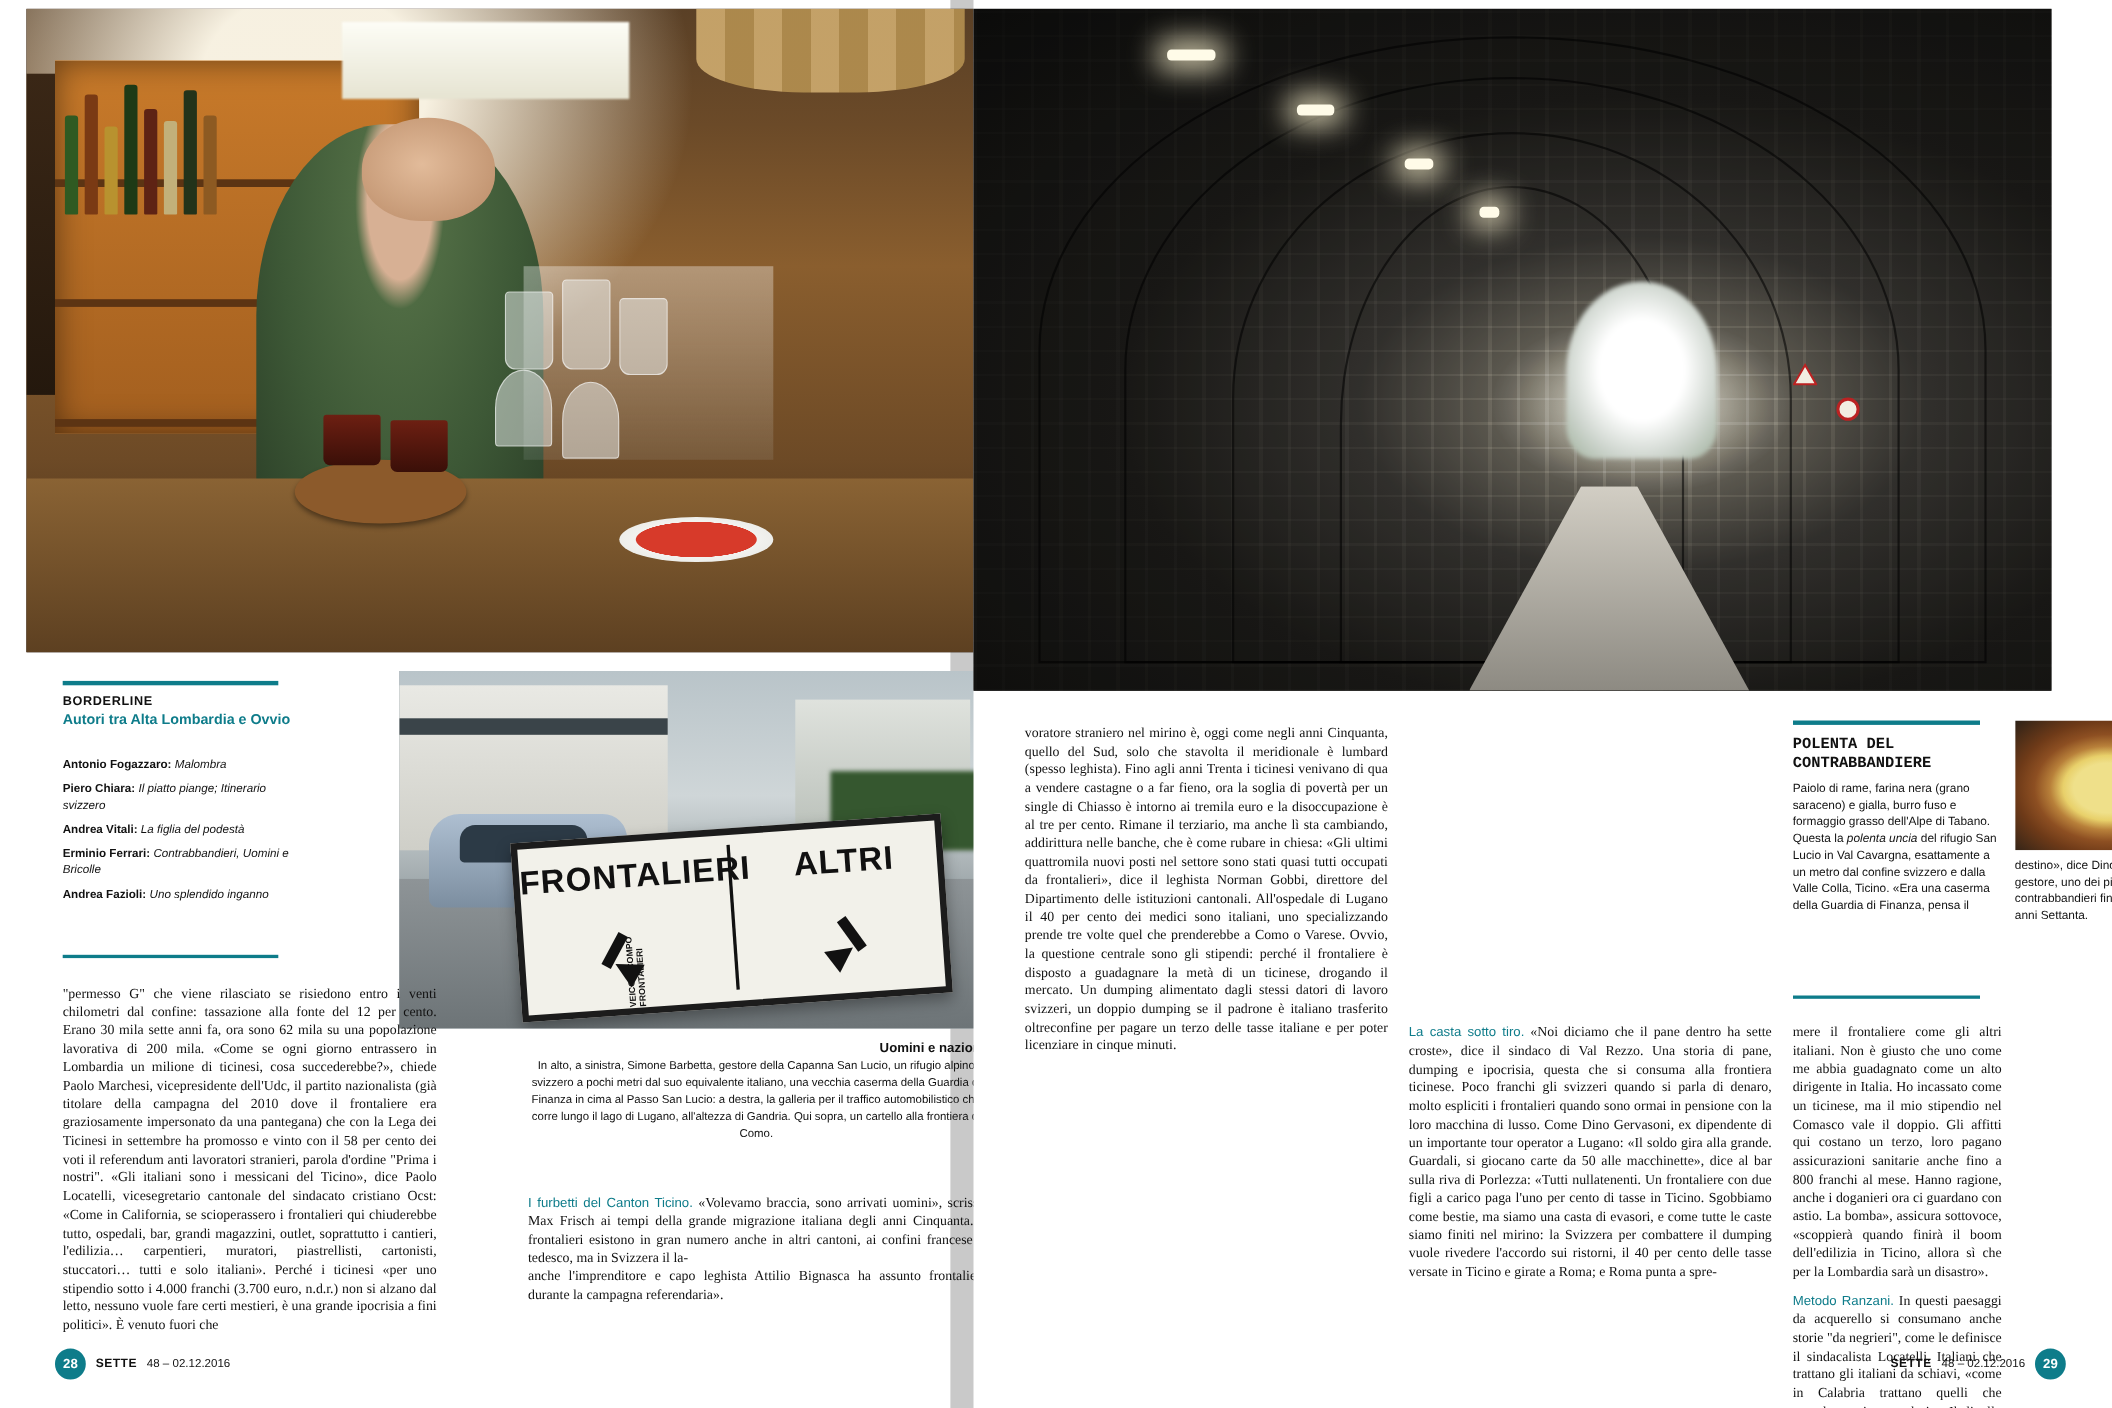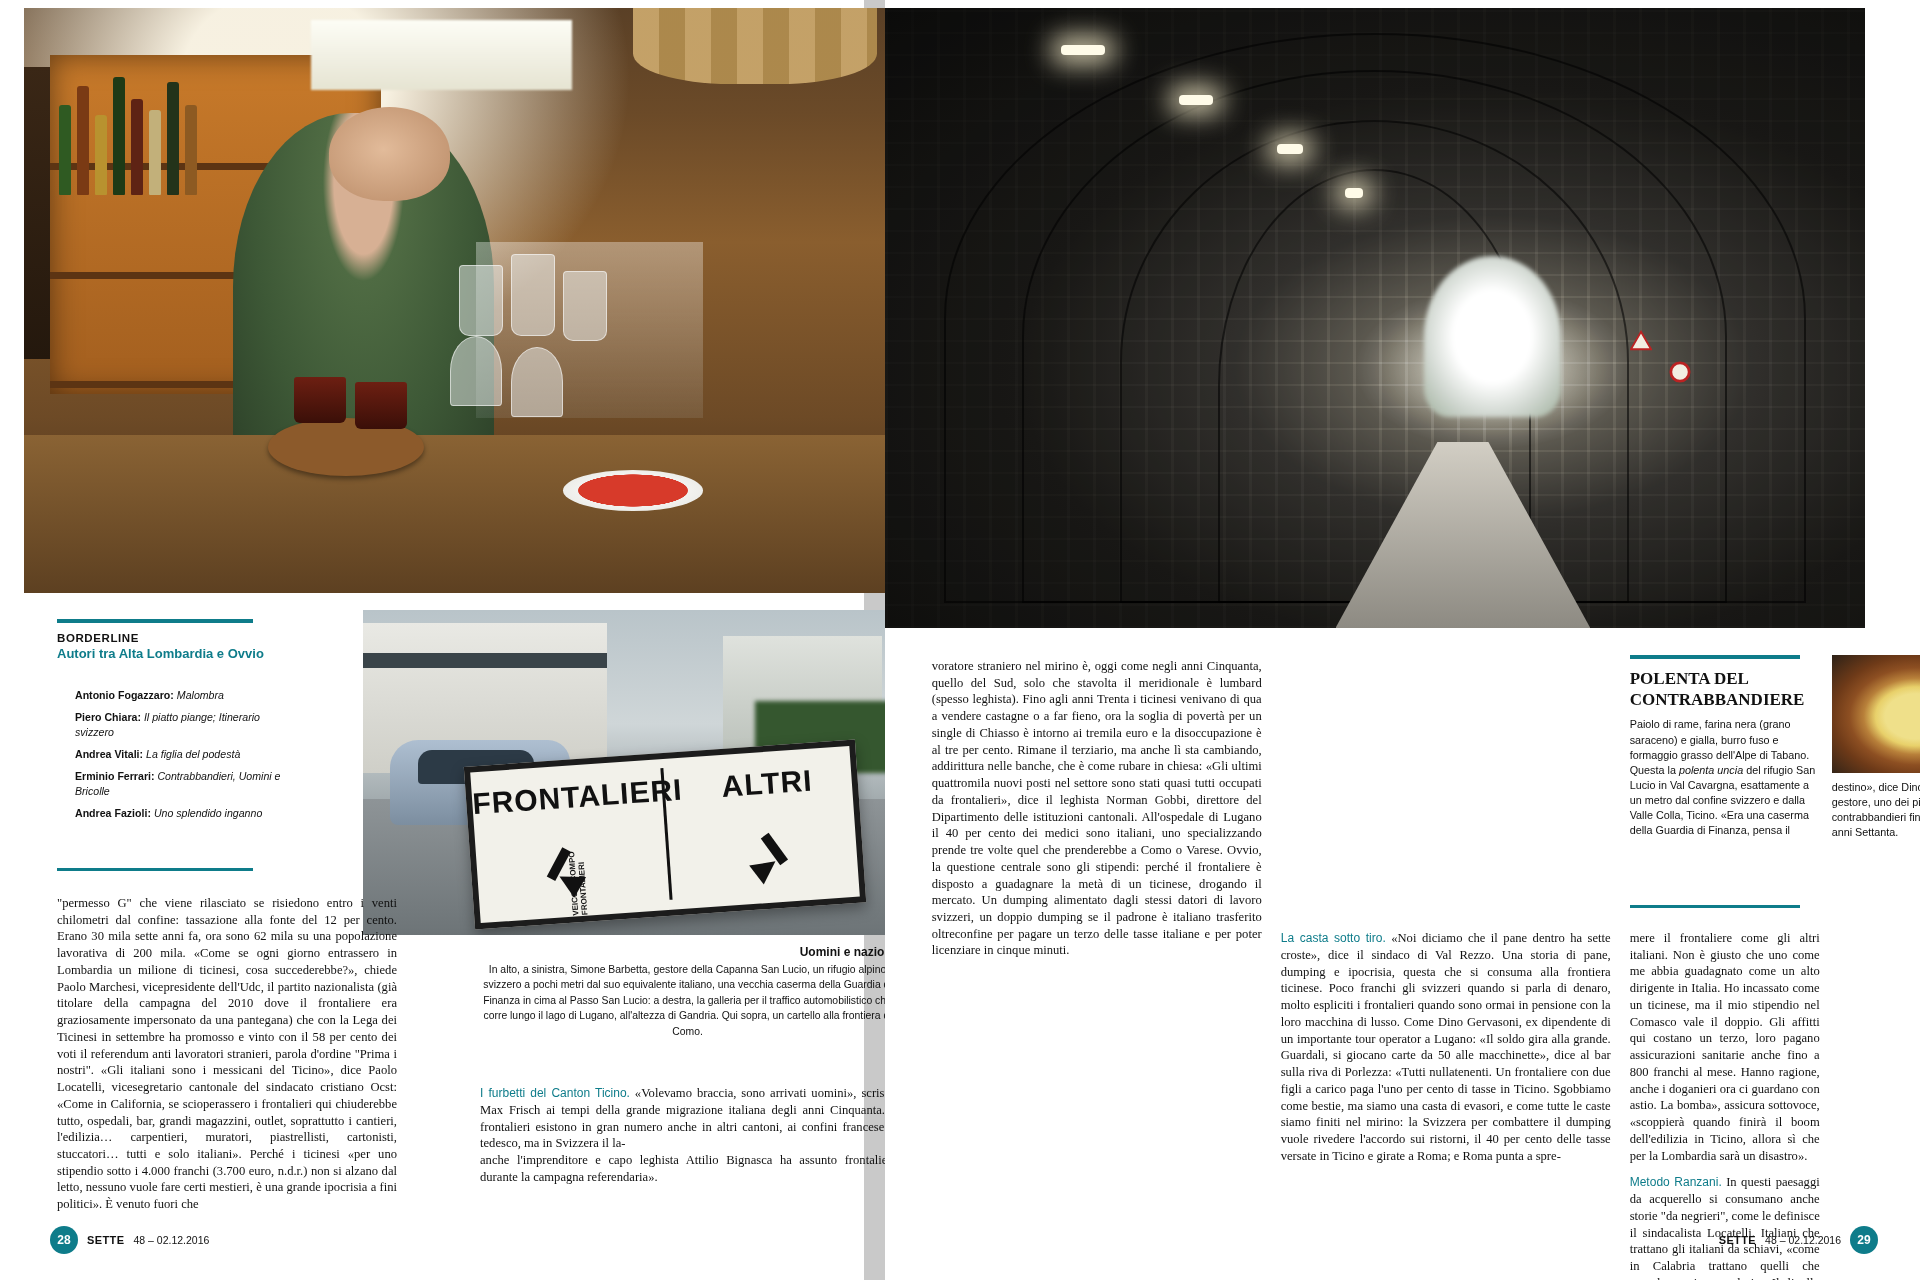--- a/index.html
+++ b/index.html
@@ -68,21 +68,21 @@
     background:linear-gradient(180deg,#3a2716,#24180d); }
 
   .rule-left {
     position:absolute; left:57px; top:619px; width:196px; height:4px; background:#0e7c8a;
   }
   .borderline {
     position:absolute; left:57px; top:632px; width:210px;
   }
   .borderline .kicker { font-family:"Liberation Sans", sans-serif; font-weight:bold; font-size:11.5px; letter-spacing:.6px; color:#111; }
   .borderline .subtitle { font-family:"Liberation Sans", sans-serif; font-weight:bold; font-size:13px; color:#0e7c8a; margin-top:2px; }
-  .booklist { position:absolute; left:75px; top:688px; width:225px; }
+  .booklist { position:absolute; left:57px; top:688px; width:225px; }
   .booklist .entry { font-family:"Liberation Sans", sans-serif; font-size:10.6px; line-height:1.42; color:#111; margin-bottom:7px; }
   .booklist .entry b { font-weight:bold; }
   .booklist .entry i { font-style:italic; }
   .rule-left-bottom { position:absolute; left:57px; top:868px; width:196px; height:3px; background:#0e7c8a; }
 
   .photo-sign {
     position:absolute; left:363px; top:610px; width:530px; height:325px; overflow:hidden;
     background:#9aa3a8;
   }
   .ps-sky { position:absolute; inset:0; background:linear-gradient(180deg,#b9c4c9 0%, #cfd6d8 35%, #9fa8ab 60%, #8d9598 100%); }
@@ -149,21 +149,21 @@
   }
   .tn-open { position:absolute; left:55%; top:40%; width:14%; height:26%;
     background:radial-gradient(ellipse at 50% 50%, #ffffff 0 40%, #cfd6cf 70%, #9fb09c 100%); filter:blur(2px); border-radius:50% 50% 18% 18%; }
   .tn-sign { position:absolute; width:22px; height:20px; }
   .rcol1 { position:absolute; left:47px; top:658px; width:330px; }
   .rcol2 { position:absolute; left:396px; top:930px; width:330px; }
   .rcol3 { position:absolute; left:745px; top:930px; width:190px; }
 
   .sidebar { position:absolute; left:745px; top:655px; width:190px; }
   .sidebar .sb-rule { width:170px; height:4px; background:#0e7c8a; margin-bottom:10px; }
-  .sidebar .sb-title { font-family:Liberation Serif, serif; font-weight:bold; font-size:17px; line-height:1.22; color:#111; }
+  .sidebar .sb-title { font-family:Liberation Mono, monospace; font-weight:bold; font-size:14px; line-height:1.22; color:#111; }
   .sidebar .sb-body { font-family:"Liberation Sans", sans-serif; font-size:10.8px; line-height:1.4; color:#111; margin-top:7px; text-align:left; }
   .sidebar .sb-body i { font-style:italic; }
   .sb-rule-bottom { position:absolute; left:745px; top:905px; width:170px; height:3px; background:#0e7c8a; }
   .sb-photo { position:absolute; left:947px; top:655px; width:168px; height:118px; overflow:hidden; }
   .sb-photo .pot {
     position:absolute; inset:0;
     background:radial-gradient(ellipse at 50% 52%, #efe08a 0 26%, #e8d06a 34%, #b8803a 44%, #8d4f22 56%, #6e3a18 70%, #2c2117 100%);
   }
   .sb-caption-cont { position:absolute; left:947px; top:780px; width:168px;
     font-family:"Liberation Sans", sans-serif; font-size:10.8px; line-height:1.4; color:#111; }

